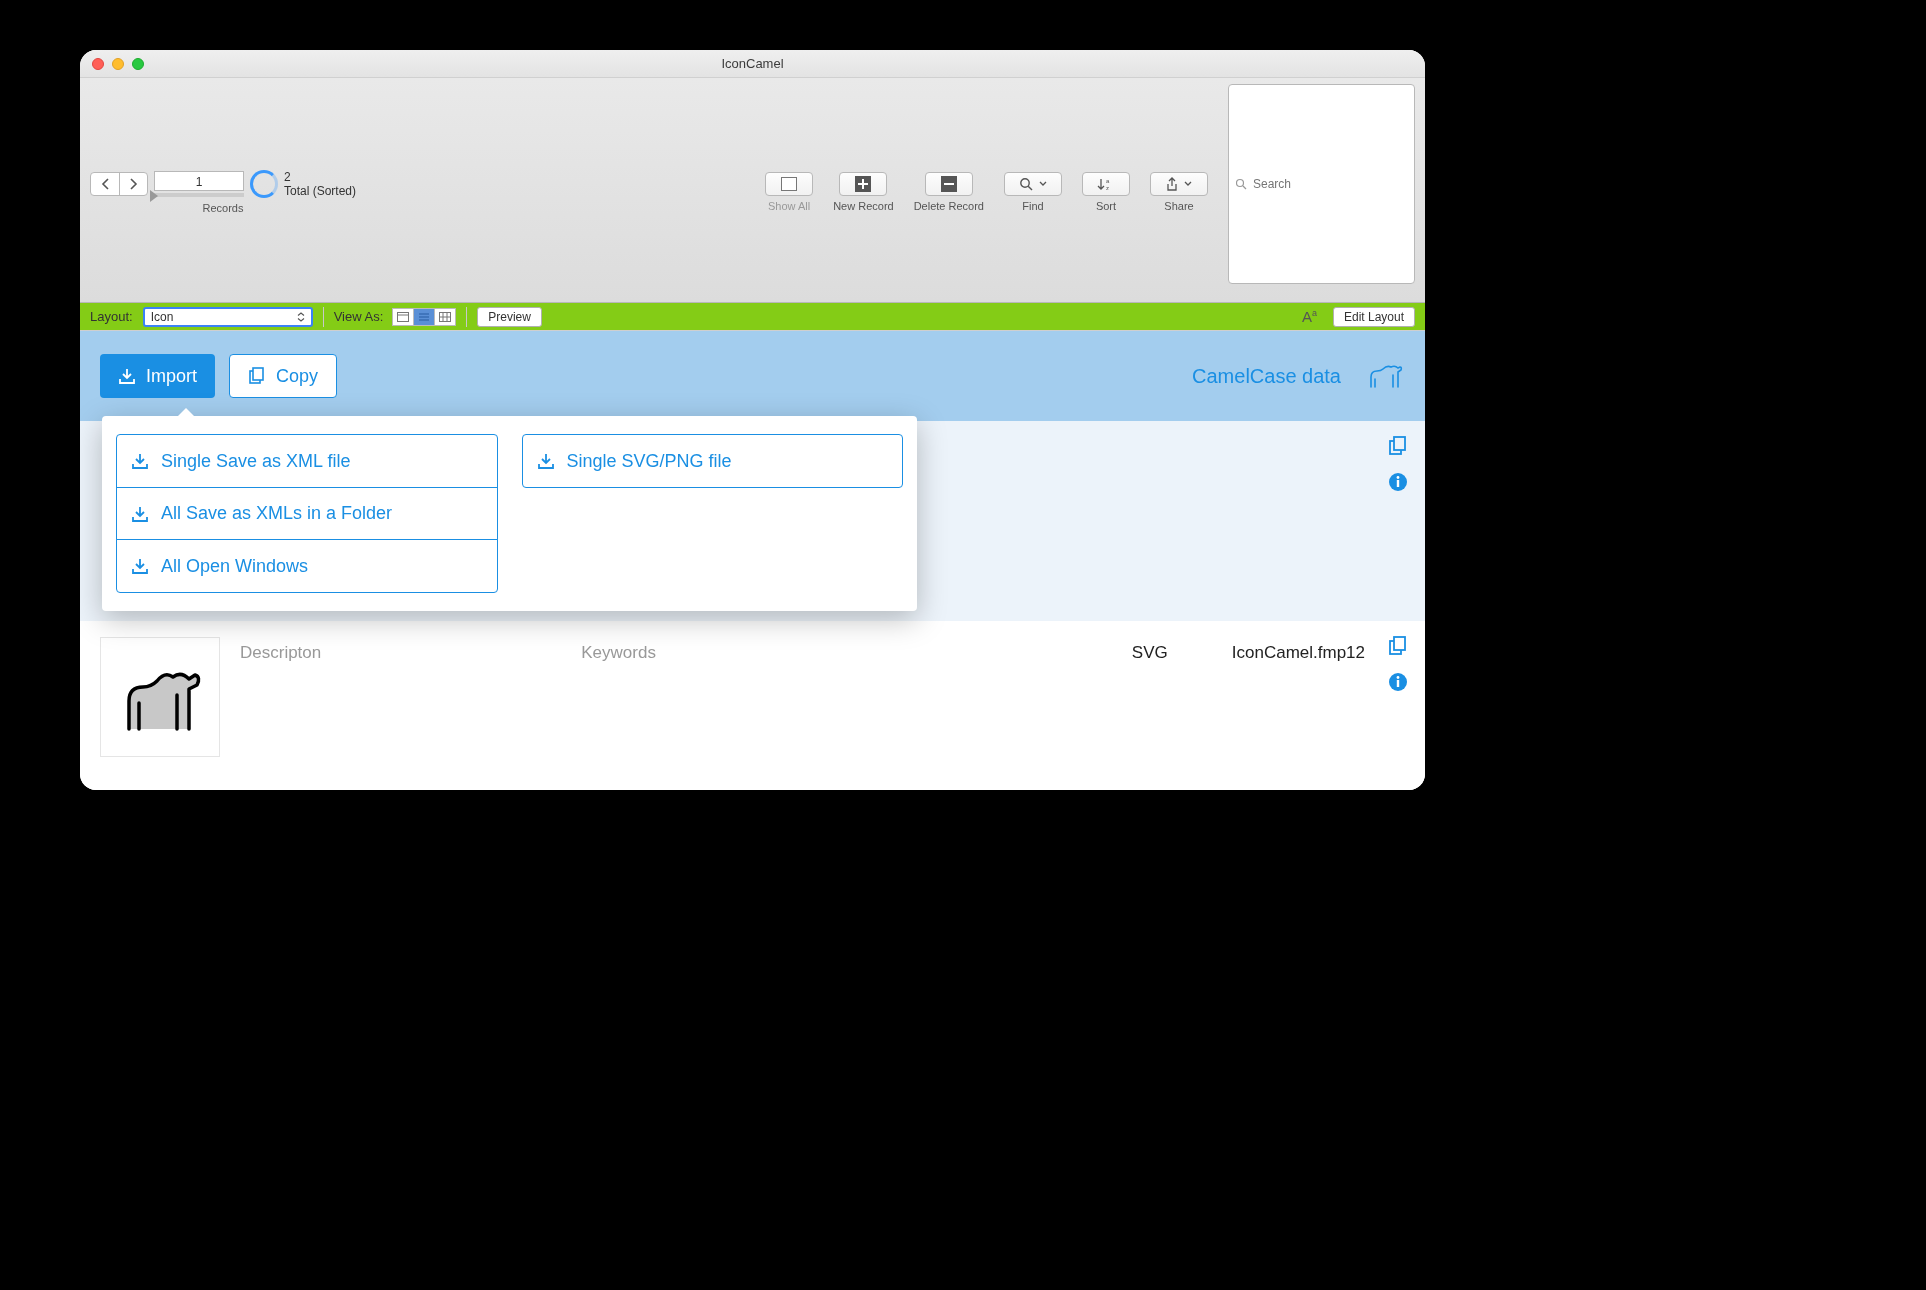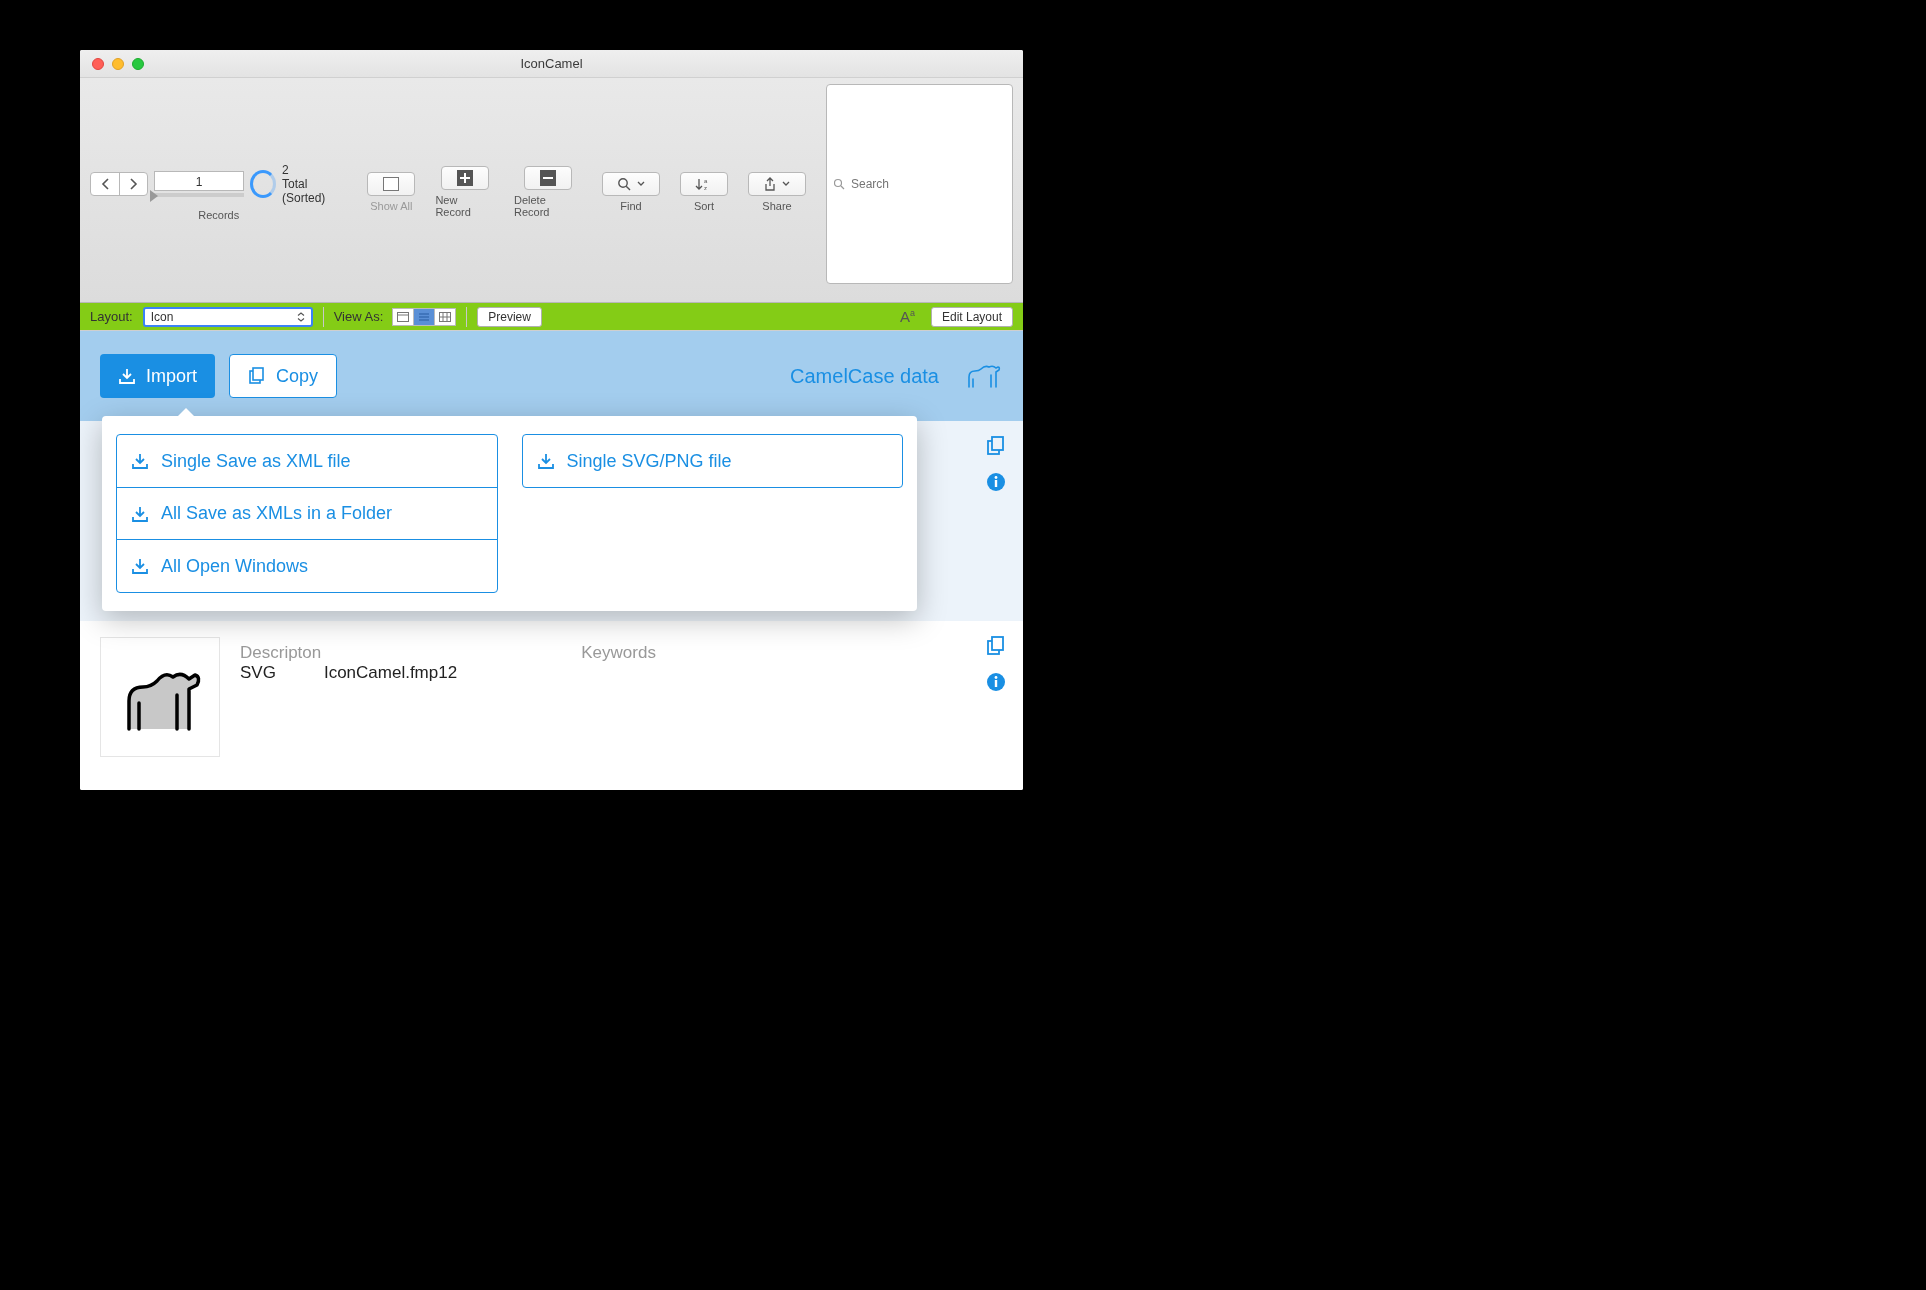--- a/index.html
+++ b/index.html
@@ -8,24 +8,24 @@
     font-family: -apple-system, "Helvetica Neue", Arial, sans-serif;
     font-size: 13px;
     width: 1926px;
     height: 1290px;
     position: relative;
   }
   .window {
     position: absolute;
     left: 80px;
     top: 50px;
-    width: 943px;
+    width: 1345px;
     height: 740px;
     background: #fff;
-    border-radius: 2px;
+    border-radius: 16px;
     box-shadow: 0 20px 60px rgba(0,0,0,0.5);
     overflow: hidden;
     display: flex;
     flex-direction: column;
   }
   
   .titlebar {
     height: 28px;
     background: linear-gradient(#efefef, #e3e3e3);
     display: flex;
@@ -156,23 +156,23 @@
   }
   .record-row {
     background: #ecf3fa; position: relative;
     padding: 16px 60px 16px 20px; display: flex; gap: 20px;
   }
   .record-row.white { background: #fff; }
   .thumb {
     width: 120px; height: 120px; background: #fff; border: 1px solid #e5e5e5;
     display: flex; align-items: center; justify-content: center;
   }
-  .record-fields { flex: 1; display: flex; flex-direction: column; justify-content: flex-start; padding: 6px 0; }
+  .record-fields { flex: 1; display: flex; flex-direction: row; justify-content: space-between; padding: 6px 0; }
   .field-labels { display: flex; gap: 260px; color: #999; font-size: 17px; }
-  .field-values { display: flex; gap: 48px; color: #222; font-size: 17px; }
+  .field-values { display: flex; gap: 64px; color: #222; font-size: 17px; }
   .side-actions { position: absolute; right: 16px; top: 14px; display: flex; flex-direction: column; gap: 14px; }
   .sa-icon { width: 22px; height: 22px; color: #1a8fe3; display:flex; align-items:center; justify-content:center; }
   .download-icon { width: 18px; height: 18px; }
   svg { display: block; }
   .vdiv { width:1px; background:#c8c8c8; height:20px; }
 </style>
 </head>
 <body>
 
 <div class="window">

